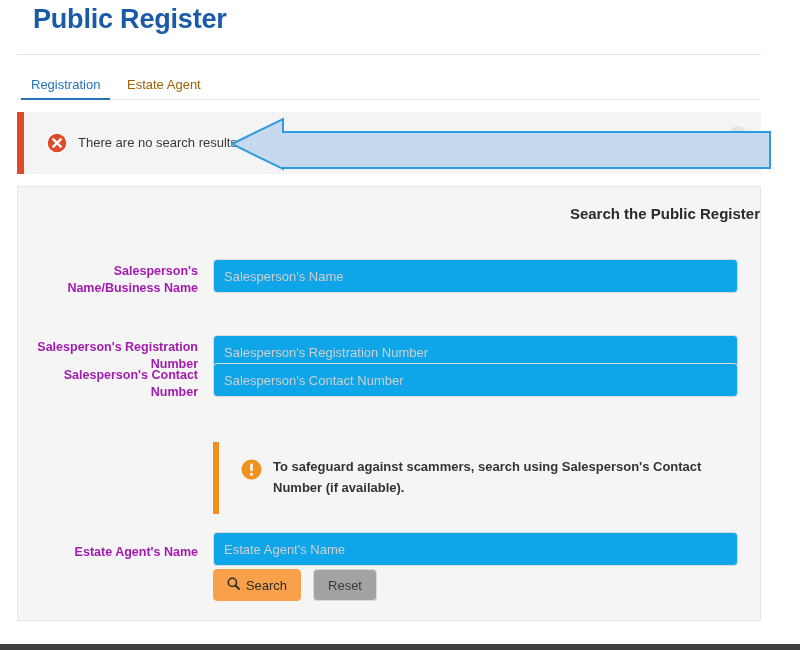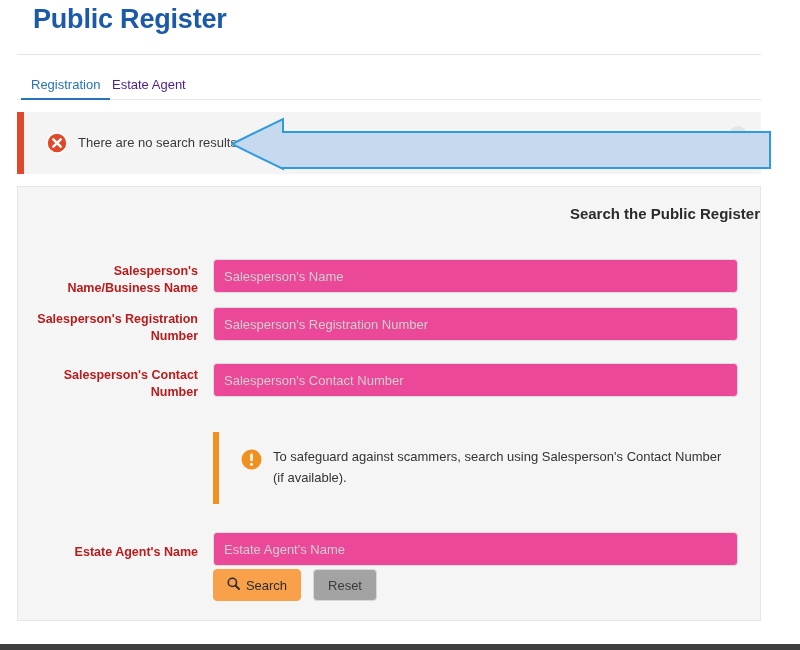--- a/index.html
+++ b/index.html
@@ -63,22 +63,22 @@
     white-space: nowrap;
     cursor: pointer;
   }
   .tab-salesperson {
     left: 4px;
     color: #2573b9;
     border-bottom: 2px solid #2573b9;
     padding: 0 10px;
   }
   .tab-estate-agent {
-    left: 85px;
-    color: #4c1d95;
+    left: 100px;
+    color: #a16207;
     padding: 0 10px;
   }
   .tabs-rule {
     position: absolute;
     left: 0;
     top: 27px;
     width: 744px;
     height: 1px;
     background: #e8e8e8;
   }
@@ -184,58 +184,59 @@
     width: 100%;
     height: 36px;
   }
   .field-label {
     position: absolute;
     left: 0;
     width: 180px;
     text-align: right;
     font-size: 12.5px;
     font-weight: bold;
-    color: #b91c1c;
+    color: #a21caf;
     line-height: 17px;
   }
   .field-input {
     position: absolute;
     left: 195px;
     width: 525px;
     height: 34px;
     box-sizing: border-box;
-    background: #ec4899;
+    background: #0ea5e9;
     border: 1px solid #dcdcdc;
     border-radius: 4px;
     padding: 0 10px;
     font-size: 13px;
     color: #333333;
     font-family: "Liberation Sans", sans-serif;
     outline: none;
   }
   .field-input::placeholder {
     color: #cfcfcf;
   }
 
   .f1 { top: 72px; }
   .f1 .field-label { top: 4px; }
-  .f2 { top: 120px; }
+  .f2 { top: 148px; }
   .f2 .field-label { top: 4px; }
   .f3 { top: 176px; }
   .f3 .field-label { top: 4px; }
   .f4 { top: 345px; }
   .f4 .field-label { top: 12px; }
 
   
   .note {
     position: absolute;
     left: 195px;
-    top: 245px;
+    top: 255px;
     width: 525px;
     height: 72px;
+    font-weight: bold;
   }
   .note-bar {
     position: absolute;
     left: 0;
     top: 0;
     width: 6px;
     height: 72px;
     background: #f0901e;
   }
   .note-icon {

